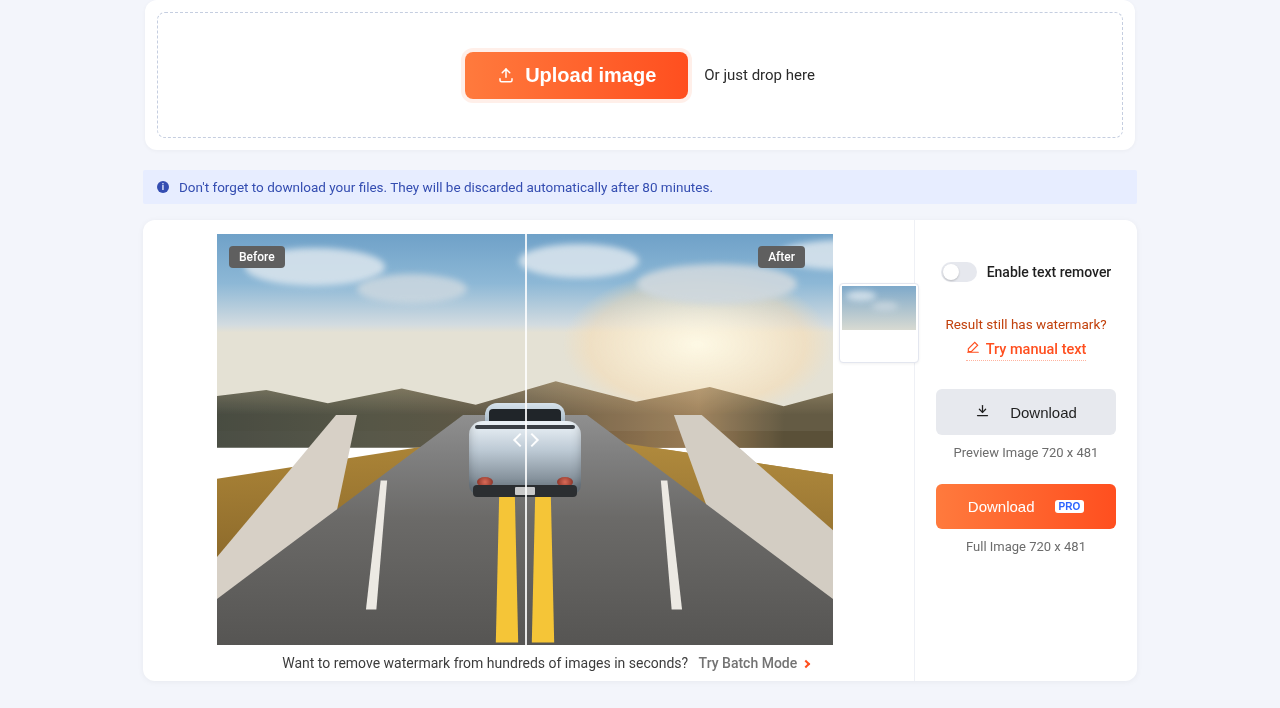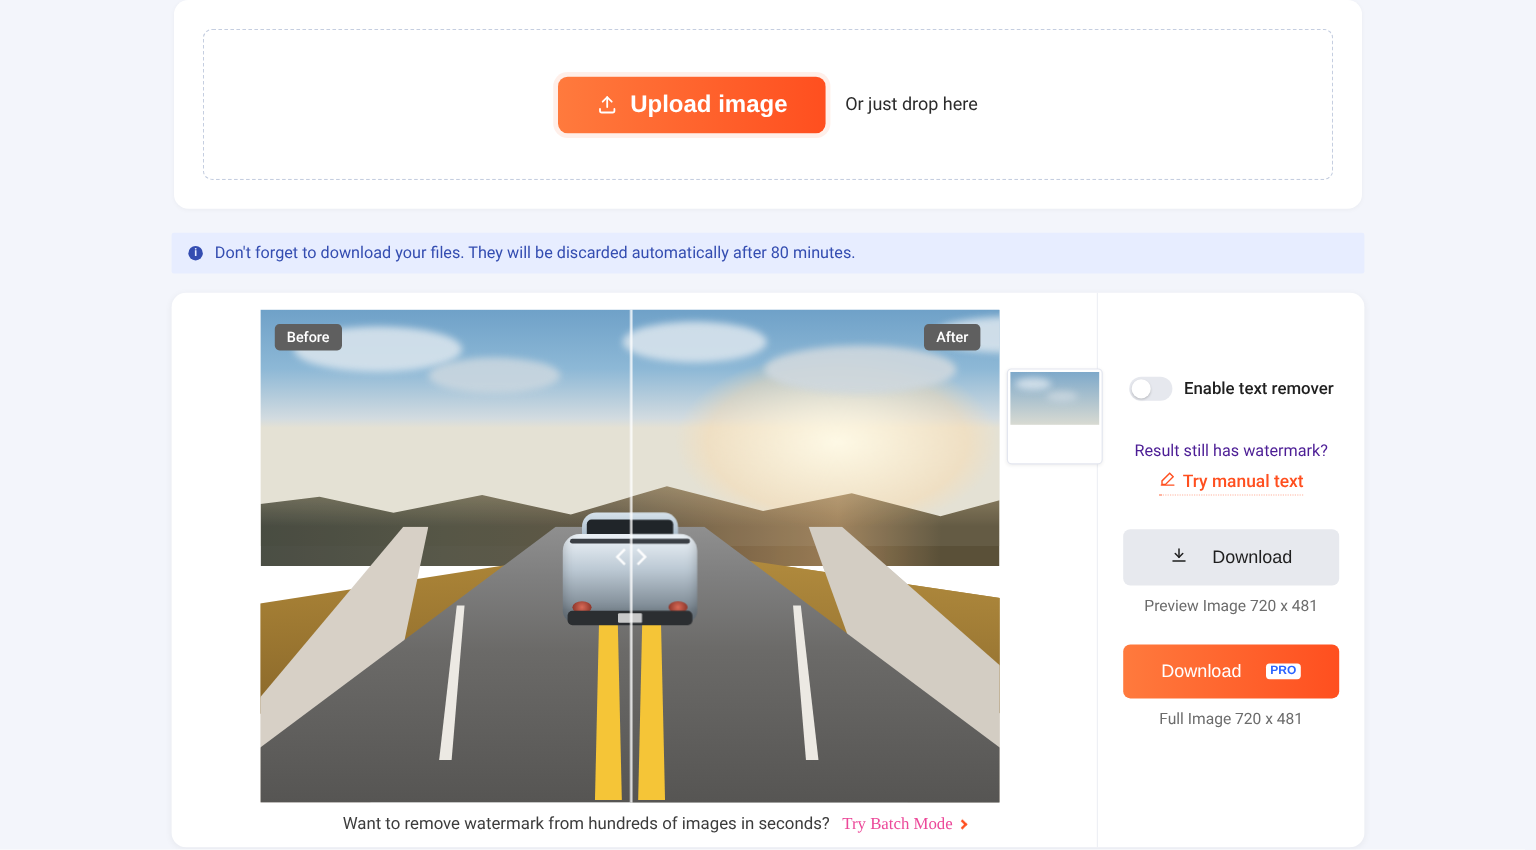--- a/index.html
+++ b/index.html
@@ -8,21 +8,21 @@
       background: #f3f5fb;
       width: 1280px;
       height: 708px;
       overflow: hidden;
       color: #1c1c1c;
     }
 
     .upload-container {
       width: 990px;
       margin: 0 auto 20px;
-      padding: 24px;
+      padding: 12px;
       background: #fff;
       border-radius: 12px;
       box-shadow: 0 1px 4px rgba(0,0,0,.04);
     }
     .upload-dropzone {
       border: 1px dashed #c5cee0;
       border-radius: 8px;
       display: flex;
       align-items: center;
       justify-content: center;
@@ -203,59 +203,59 @@
     .chevron.l { transform:rotate(-135deg); }
     .chevron.r { transform:rotate(45deg); }
 
     .badge {
       position:absolute; top:12px;
       background:#5f5f5f; color:#fff;
       font-size:12px; font-weight:500;
       padding:4px 10px; border-radius:4px;
     }
     .badge.before { left:12px; }
-    .badge.after  { right:16px; }
+    .badge.after  { right:28px; }
 
     .thumb {
       position:absolute; right:-86px; top:49px;
       width:80px; height:80px; border:1px solid #e3e6ef; border-radius:4px;
       overflow:hidden; background:#fff; box-shadow:0 1px 3px rgba(0,0,0,.06);
       cursor:pointer;
     }
     .thumb .mini { position:absolute; inset:2px; }
     .thumb .mini .sky { height:60%; background:linear-gradient(#7ea9ca,#d8dad2); }
     .thumb .mini .cloud.c1 { width:30px; height:10px; top:5px; left:4px; }
     .thumb .mini .cloud.c2 { width:26px; height:9px; top:16px; left:30px; }
 
     .caption {
       text-align:center; font-size:14px; color:#3c3c3c;
       margin-top:10px;
     }
     .link-orange {
-      color:#ec4899; text-decoration:none; font-weight:500; cursor:pointer;font-family:Liberation Serif, serif;
+      color:#737373; text-decoration:none; font-weight:500; cursor:pointer;
     }
     .chev-small { display:inline-block; width:6px; height:6px; border:2px solid #ff4f1f; border-left:none; border-bottom:none; transform:rotate(45deg); margin-left:2px; vertical-align:1px; }
 
     .side-panel {
       width: 222px;
-      padding: 70px 16px 20px;
+      padding: 42px 16px 20px;
       display:flex; flex-direction:column; align-items:center; gap:0;
     }
 
     .toggle-row {
       display:flex; align-items:center; gap:10px;
       color:#1f1f1f; font-size:14px; font-weight:500;
     }
     .toggle {
       width:36px; height:20px; background:#e6e8ee; border-radius:999px;
       position:relative; cursor:pointer;
     }
     .toggle .knob { position:absolute; top:2px; left:2px; width:16px; height:16px; background:#fff; border-radius:50%; box-shadow:0 1px 2px rgba(0,0,0,.2); }
 
-    .still-wm { color:#4c1d95; font-size:13.5px; margin-top:34px; }
+    .still-wm { color:#c2410c; font-size:13.5px; margin-top:34px; }
 
     .try-manual {
       color:#ff4f1f; font-size:14.5px; font-weight:500;
       display:inline-flex; align-items:center; gap:6px;
       border-bottom:1px dotted #ffb39f; padding-bottom:2px;
       margin-top:8px; cursor:pointer;
     }
     .edit-icon svg { width:14px; height:14px; }
 
     .btn {

